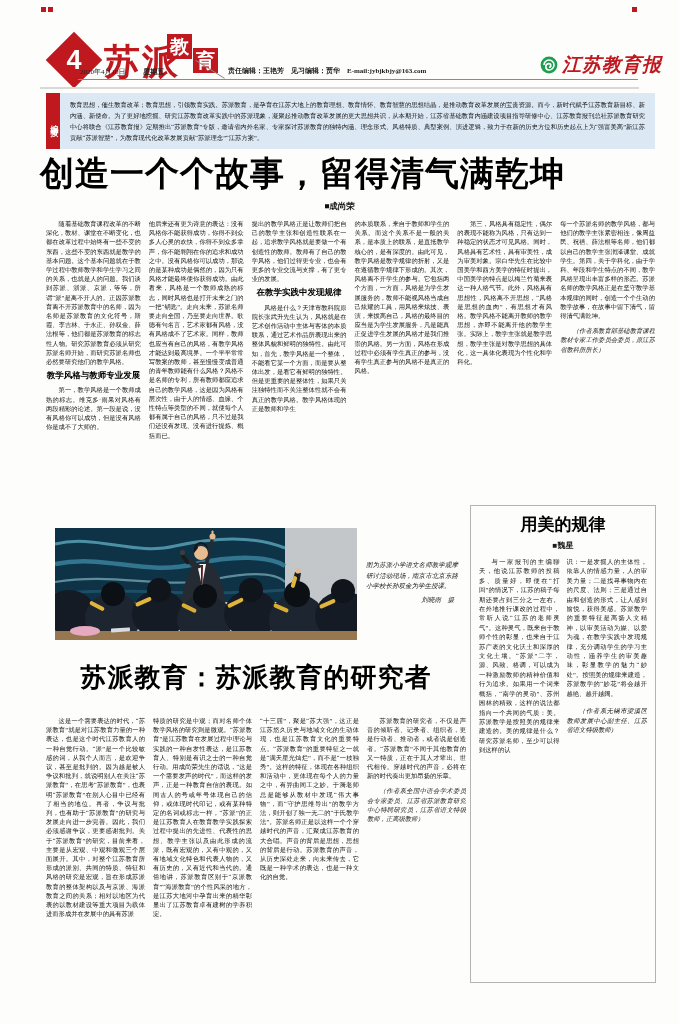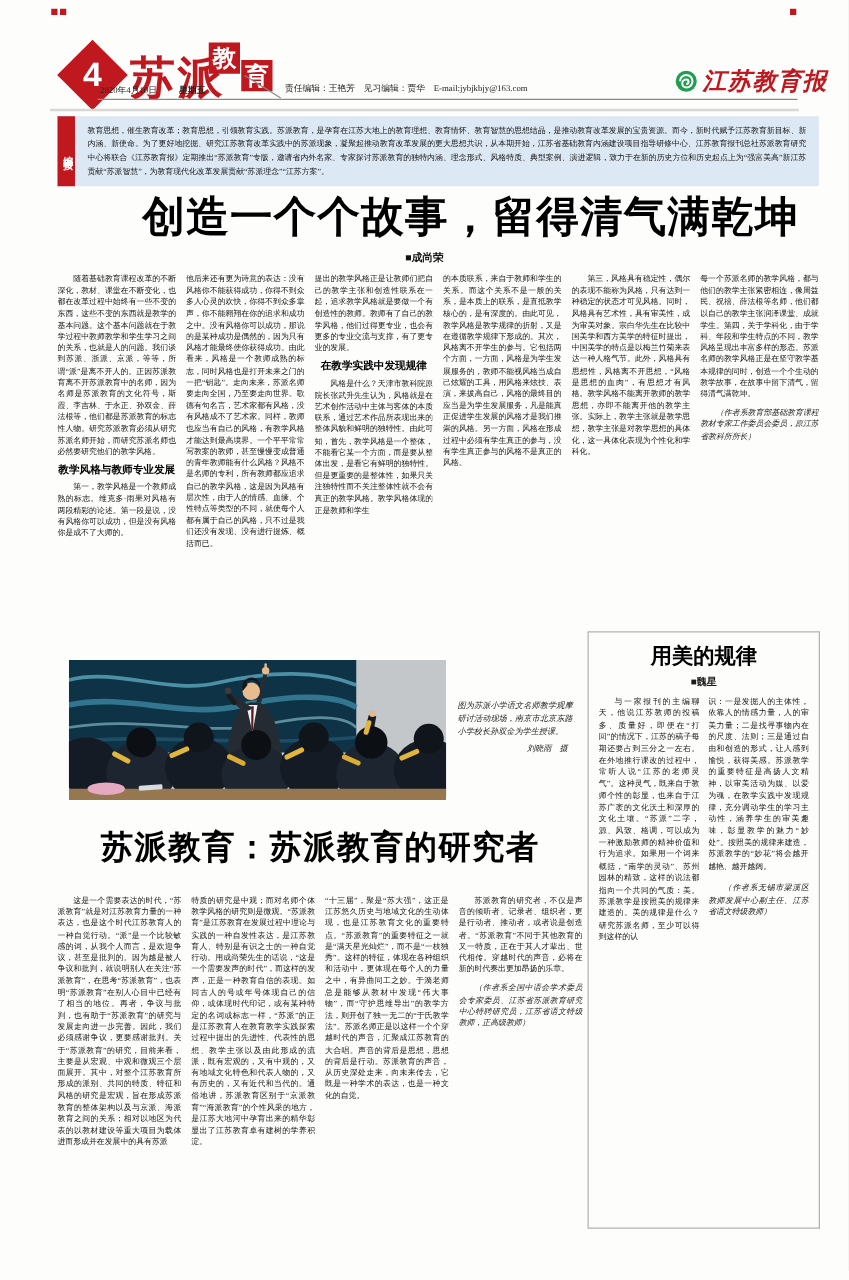--- a/index.html
+++ b/index.html
@@ -14,37 +14,37 @@
            font-family:"Liberation Sans","DejaVu Sans",sans-serif;}
   .masthead-left{position:absolute;left:104px;top:38px;font-size:36px;font-weight:bold;color:#c0181f;
            letter-spacing:2px;font-family:"Liberation Serif","DejaVu Serif",serif;}
   .tile{position:absolute;width:25px;height:25px;background:#c0181f;color:#fff;display:flex;
         align-items:center;justify-content:center;font-size:19px;font-weight:bold;
         font-family:"Liberation Sans","DejaVu Sans",sans-serif;}
   .tile1{left:167px;top:34px;}
   .tile2{left:193px;top:48px;}
   .dateline{position:absolute;left:80px;top:67px;font-size:7px;color:#222;}
   .dateline b{margin-left:16px;}
-  .editors{position:absolute;left:228px;top:66px;font-size:7px;font-weight:normal;color:#222;}
+  .editors{position:absolute;left:228px;top:66px;font-size:7px;font-weight:bold;color:#222;}
   .hdr-rule-dark{position:absolute;left:78px;top:79px;width:560px;height:1px;background:#8a8a8a;}
   .hdr-slant{position:absolute;left:196px;top:60px;width:34px;height:1px;background:#8a8a8a;
              transform:rotate(32deg);transform-origin:left top;}
   .hdr-rule-light{position:absolute;left:40px;top:87px;width:599px;height:2px;background:#d8d8d6;}
   .logo{position:absolute;left:540px;top:52px;display:flex;align-items:center;gap:4px;}
   .logo-text{font-size:19px;font-weight:bold;color:#c0181f;letter-spacing:1px;
              font-family:"Liberation Serif","DejaVu Serif",serif;font-style:italic;}
   
   .ednote{position:absolute;left:46px;top:93px;width:609px;height:56px;background:#dce8f4;display:flex;}
   .ednote-tab{width:14px;background:#c0181f;color:#fff;font-size:8px;font-weight:bold;
               writing-mode:vertical-rl;text-orientation:upright;display:flex;align-items:center;
               justify-content:center;letter-spacing:2px;font-family:"Liberation Sans",sans-serif;}
   .ednote-text{flex:1;padding:6px 10px 5px 10px;font-size:6.3px;line-height:11px;text-align:justify;
               word-break:break-all;color:#111;}
   
-  .headline1{position:absolute;left:40px;top:151px;width:599px;text-align:right;font-size:34px;
+  .headline1{position:absolute;left:40px;top:151px;width:599px;text-align:left;font-size:34px;
              font-weight:900;letter-spacing:1px;color:#000;
              font-family:"Liberation Sans","DejaVu Sans",sans-serif;}
   .byline{position:absolute;width:599px;text-align:center;font-size:8.5px;font-weight:bold;color:#111;}
   .byline1{left:40px;top:201px;}
   .cols{position:absolute;display:flex;gap:8px;}
   .cols .col{flex:1;height:100%;overflow:hidden;font-size:6.3px;line-height:9.2px;text-align:justify;
              word-break:break-all;color:#141414;}
   .col p{margin:0;text-indent:2em;}
   .col h3{margin:5px 0 5px 0;font-size:8.5px;text-align:center;font-weight:900;color:#000;
           font-family:"Liberation Sans","DejaVu Sans",sans-serif;}

